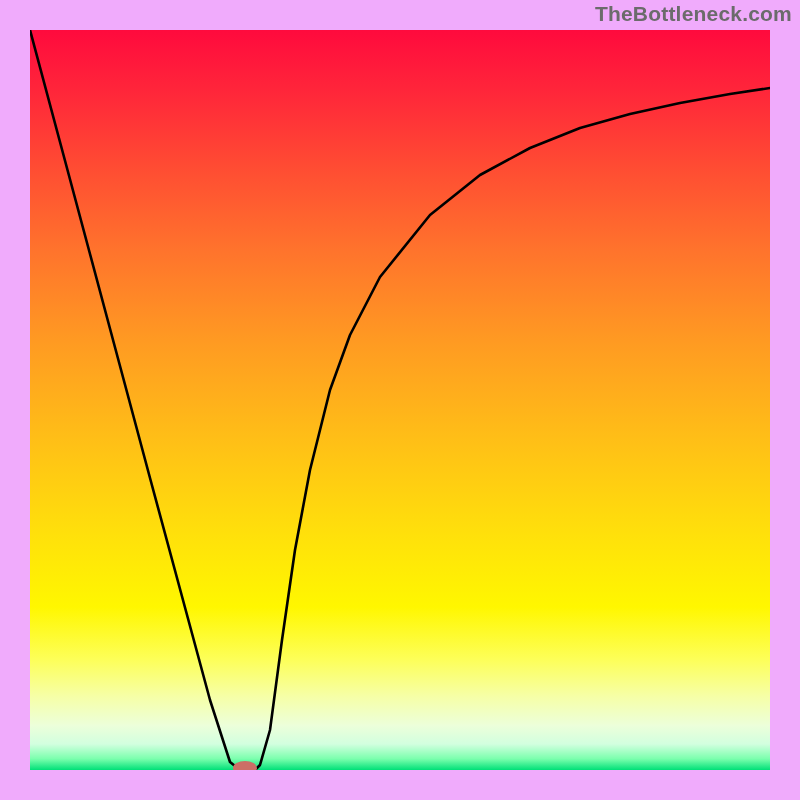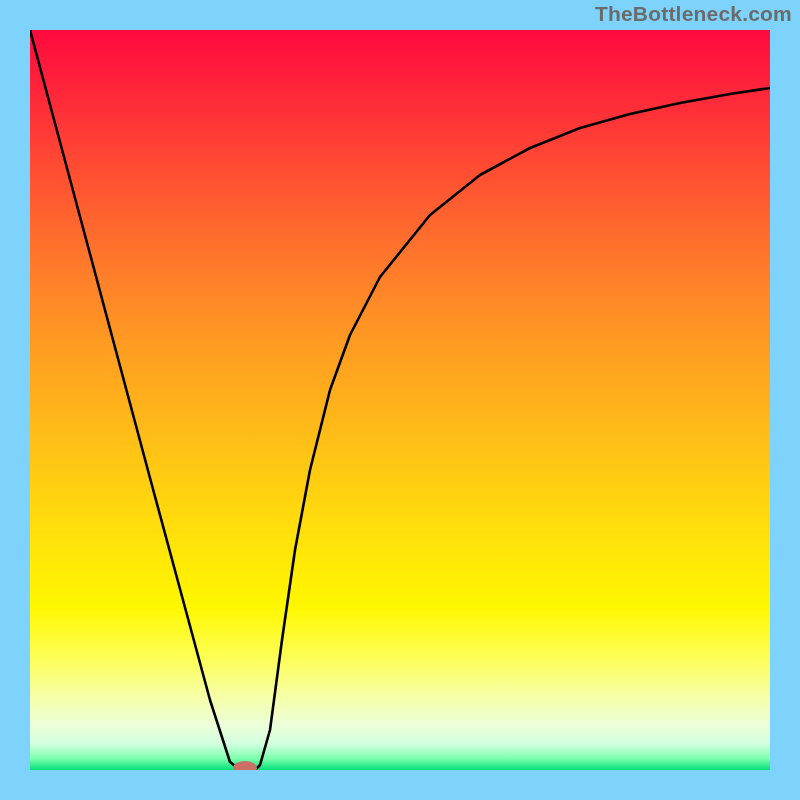--- a/index.html
+++ b/index.html
@@ -1,20 +1,20 @@
 <!DOCTYPE html>
 <html><head>
 <meta charset="utf-8">
 <style>
   * { margin: 0; padding: 0; box-sizing: border-box; }
   html, body { width: 800px; height: 800px; overflow: hidden; }
   .frame {
     width: 800px;
     height: 800px;
-    background: #7dd3fc;
+    background: #f0abfc;
     position: relative;
   }
   .plot-area {
     position: absolute;
     left: 30px;
     top: 30px;
     width: 740px;
     height: 740px;
     background: linear-gradient(to bottom,
       #ff0a3d 0%,

